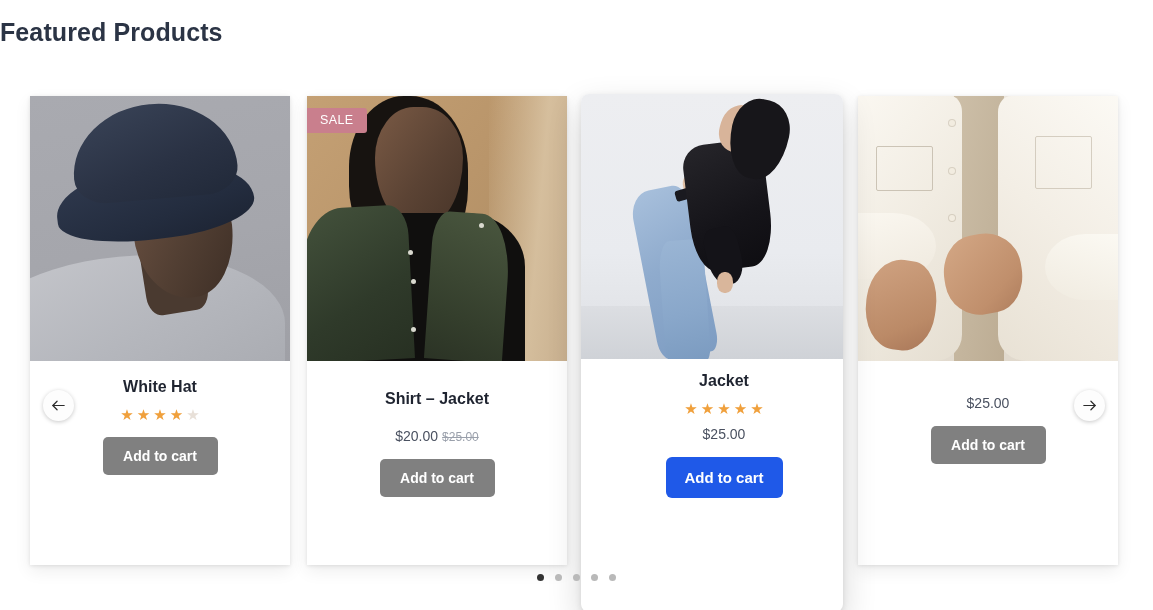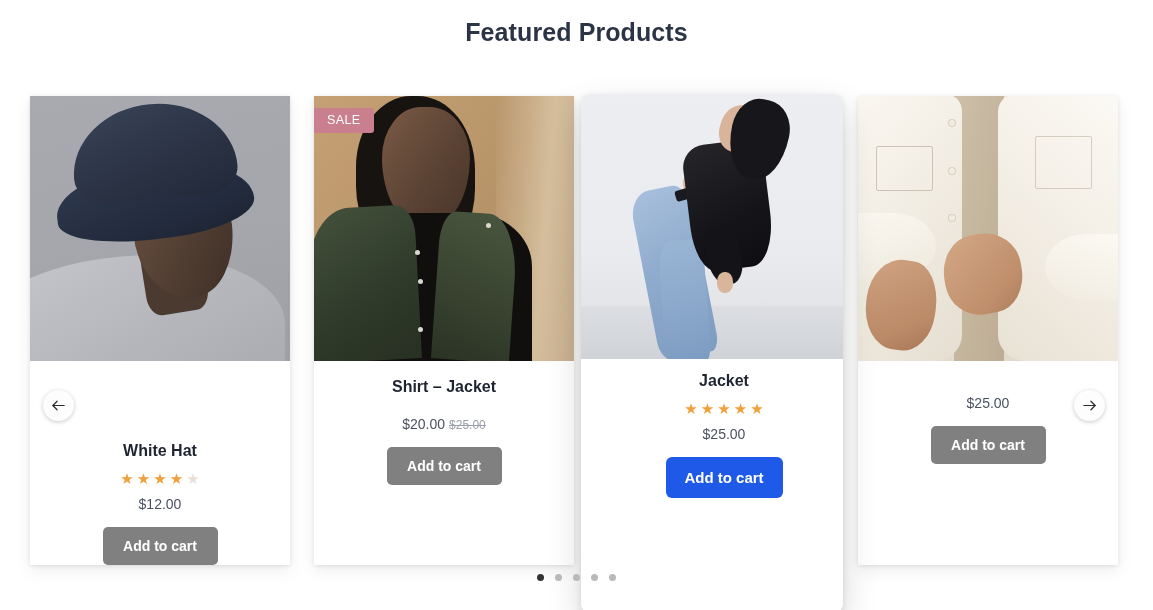--- a/index.html
+++ b/index.html
@@ -18,21 +18,20 @@
     height: 610px;
     background: #ffffff;
   }
 
   
   .section-title {
     position: absolute;
     top: 18px;
     left: 0;
     width: 1153px;
-    text-align: center;
     font-size: 25px;
     font-weight: 700;
     color: #2b3445;
     letter-spacing: 0.1px;
   }
 
   
   .carousel {
     position: absolute;
     top: 80px;
@@ -55,22 +54,22 @@
     top: 16px;
     width: 260px;
     height: 469px;
     background: #ffffff;
     box-shadow: 0 1px 4px rgba(0,0,0,0.10), 0 6px 16px rgba(0,0,0,0.07);
     overflow: hidden;
     display: flex;
     flex-direction: column;
   }
 
-  .card.c1 { left: 30px; justify-content: space-between; }
-  .card.c2 { left: 314px; }
+  .card.c1 { left: 30px; }
+  .card.c2 { left: 307px; gap: 12px; }
   .card.c4 { left: 858px; }
 
   
   .card.c3 {
     left: 581px;
     top: 14px;
     width: 262px;
     height: 518px;
     border-radius: 8px;
     box-shadow: 0 2px 6px rgba(0,0,0,0.10), 0 14px 34px rgba(0,0,0,0.16);
@@ -436,23 +435,20 @@
         </div>
         <div class="card-body">
           <div class="product-title">White Hat</div>
           <div class="stars">
               <span class="star">★</span>
               <span class="star">★</span>
               <span class="star">★</span>
               <span class="star">★</span>
               <span class="star off">★</span>
             </div>
-          <div class="price-row">
-            <span>$12.00</span>
-          </div>
           <button class="atc">Add to cart</button>
         </div>
       </div>
 
       <div class="card c2">
         <div class="card-media">
           <div class="ph ph2">
             <div class="wall"></div>
             <div class="hair"></div>
             <div class="face"></div>

